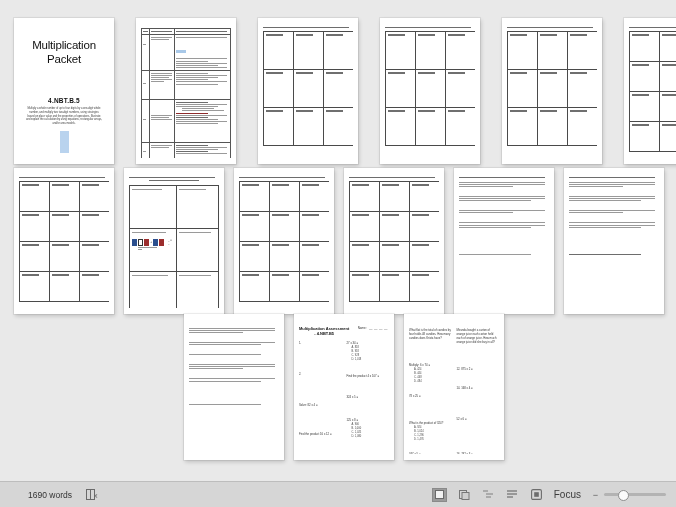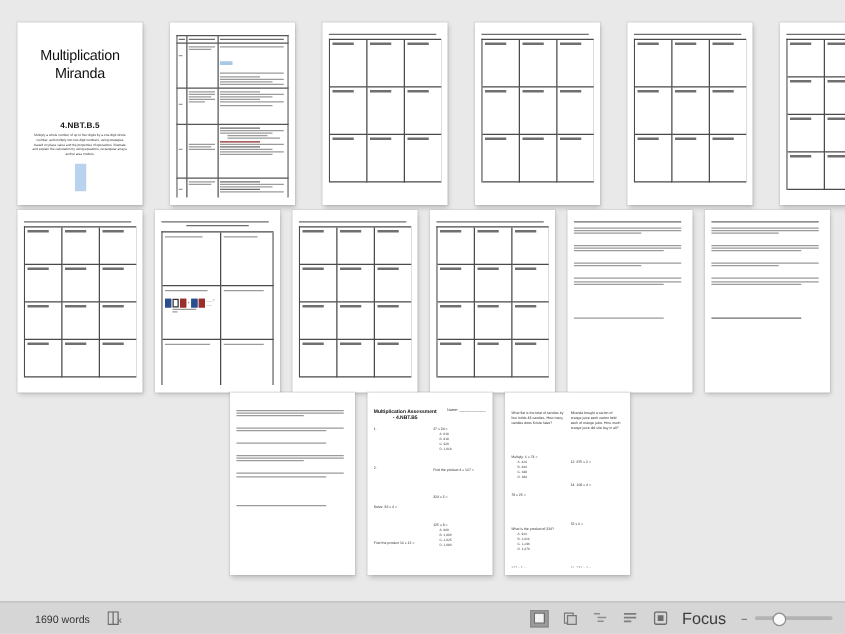--- a/index.html
+++ b/index.html
@@ -92,42 +92,42 @@
   .statusbar{
     position:absolute;left:0;bottom:0;width:676px;height:25px;
     background:#d6d6d6;border-top:1px solid #bdbdbd;
     display:flex;align-items:center;
   }
   .sb-left{display:flex;align-items:center;gap:14px;margin-left:28px;}
   .sb-words{font-size:8.5px;color:#333;}
   .sb-right{margin-left:auto;display:flex;align-items:center;gap:11px;margin-right:10px;}
   .viewbtn{width:13px;height:12px;display:flex;align-items:center;justify-content:center;cursor:default;}
   .viewbtn.active{background:#9b9b9b;border:1px solid #8a8a8a;}
-  .focus-label{font-size:13px;color:#3c3c3c;}
+  .focus-label{font-size:10px;color:#3c3c3c;}
   .zoom-row{display:flex;align-items:center;gap:5px;}
   .zoom-minus{font-size:9px;color:#555;width:7px;text-align:center;}
   .zoom-track{width:62px;height:3px;background:#b3b3b3;border-radius:2px;position:relative;}
   .zoom-knob{position:absolute;left:14px;top:-3px;width:9px;height:9px;border-radius:50%;
              background:#fafafa;border:1px solid #8e8e8e;}
   .ico{display:block;}
 </style>
 </head>
 <body>
 
 <div class="app">
 
   <div class="canvas">
 
     <div class="row row1">
 
       <div class="page">
         <div class="page-inner">
           <div class="cover-title">
             <div>Multiplication</div>
-            <div>Miranda</div>
+            <div>Packet</div>
           </div>
           <div class="cover-std">4.NBT.B.5</div>
           <div class="cover-desc">Multiply a whole number of up to four digits by a one-digit whole number, and multiply two two-digit numbers, using strategies based on place value and the properties of operations. Illustrate and explain the calculation by using equations, rectangular arrays, and/or area models.</div>
           <div class="cover-blue"></div>
 
         </div>
       </div>
 
       <div class="page">
         <div class="page-inner">

